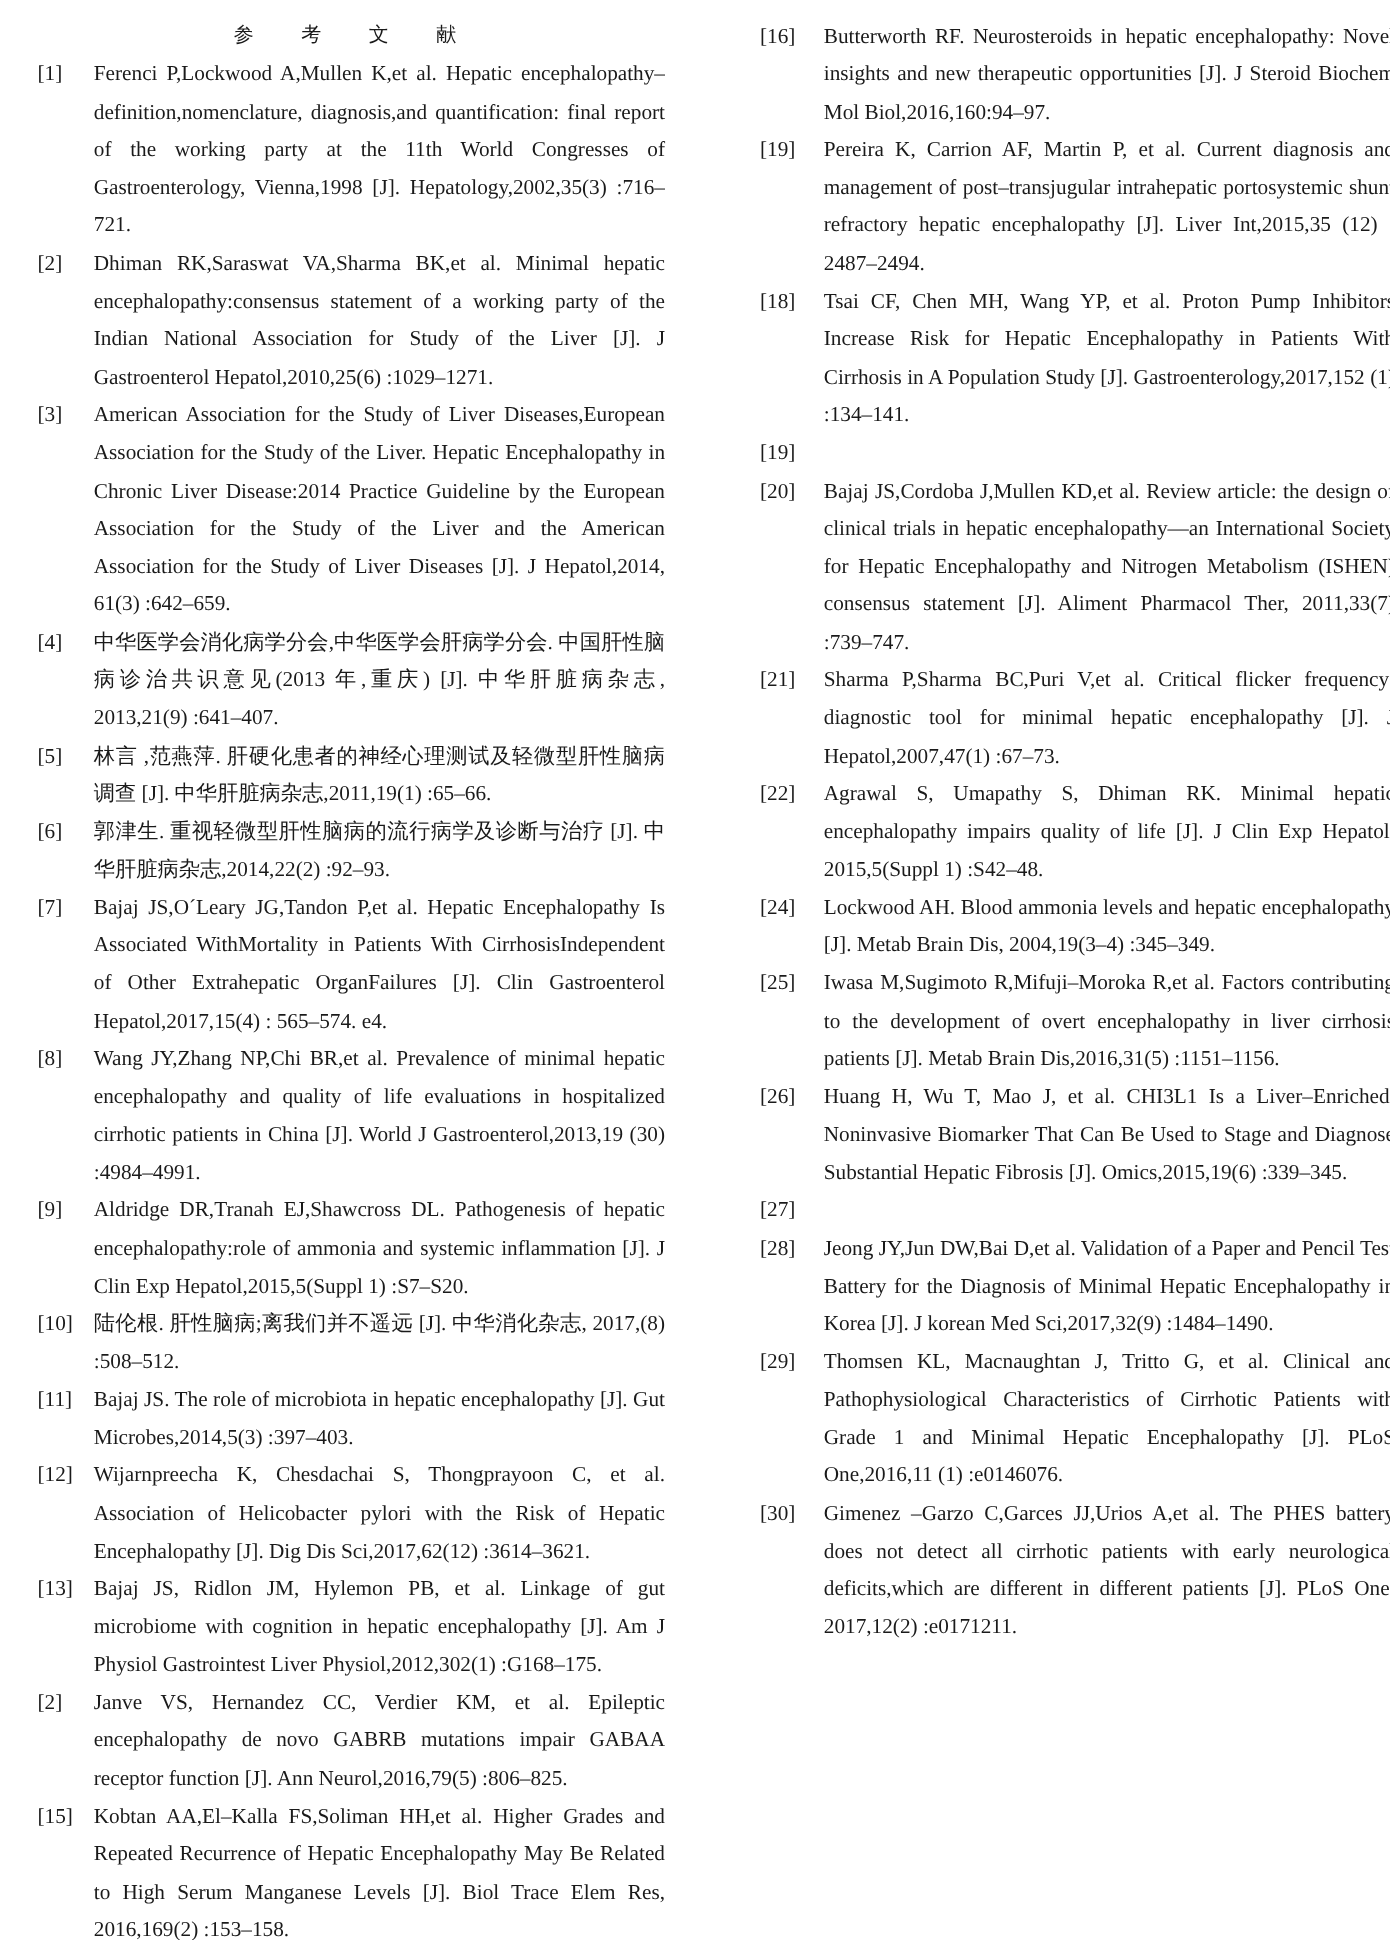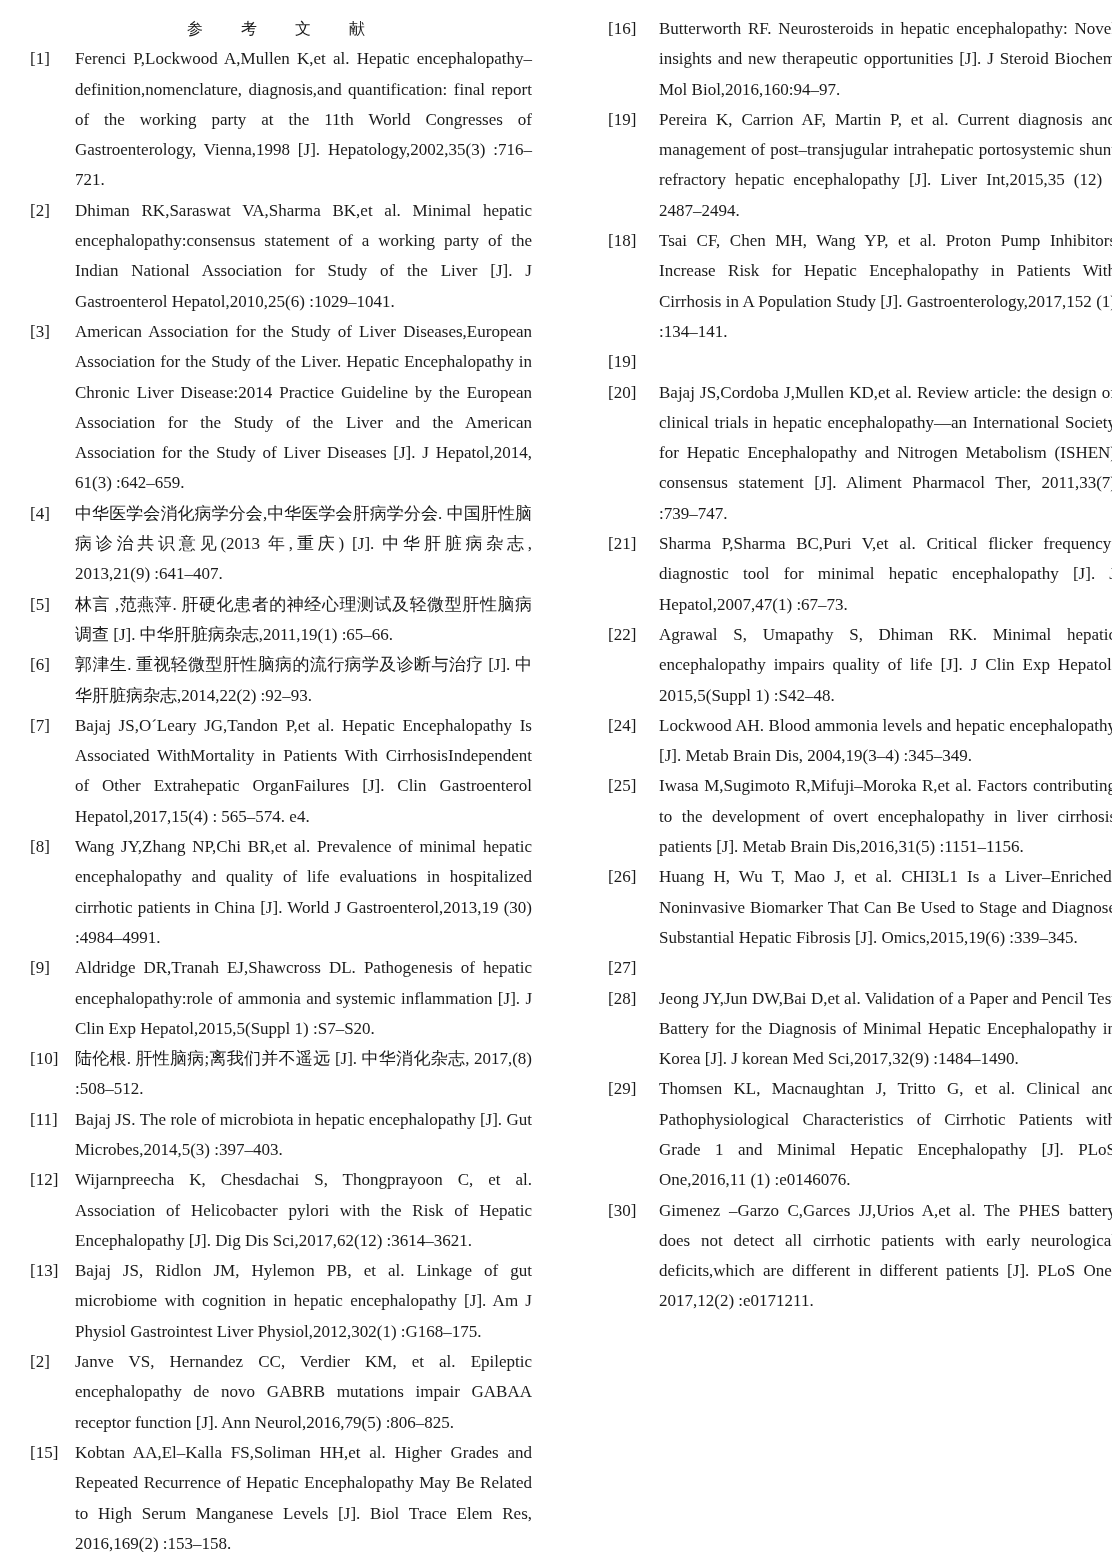--- a/index.html
+++ b/index.html
@@ -60,21 +60,21 @@
   <div class="col col-left">
     <h1 class="title">参 考 文 献</h1>
     <div>
   <div class="ref">
     <span class="num">[1]</span>
     <span class="txt">Ferenci P,Lockwood A,Mullen K,et al. Hepatic encephalopathy–definition,nomenclature, diagnosis,and quantification: final report of the working party at the 11th World Congresses of Gastroenterology, Vienna,1998 [J]. Hepatology,2002,35(3) :716–721.</span>
   </div>
 
   <div class="ref">
     <span class="num">[2]</span>
-    <span class="txt">Dhiman RK,Saraswat VA,Sharma BK,et al. Minimal hepatic encephalopathy:consensus statement of a working party of the Indian National Association for Study of the Liver [J]. J Gastroenterol Hepatol,2010,25(6) :1029–1041.</span>
+    <span class="txt">Dhiman RK,Saraswat VA,Sharma BK,et al. Minimal hepatic encephalopathy:consensus statement of a working party of the Indian National Association for Study of the Liver [J]. J Gastroenterol Hepatol,2010,25(6) :1029–1271.</span>
   </div>
 
   <div class="ref">
     <span class="num">[3]</span>
     <span class="txt">American Association for the Study of Liver Diseases,European Association for the Study of the Liver. Hepatic Encephalopathy in Chronic Liver Disease:2014 Practice Guideline by the European Association for the Study of the Liver and the American Association for the Study of Liver Diseases [J]. J Hepatol,2014, 61(3) :642–659.</span>
   </div>
 
   <div class="ref">
     <span class="num">[4]</span>
     <span class="txt">中华医学会消化病学分会,中华医学会肝病学分会. 中国肝性脑病诊治共识意见(2013 年,重庆) [J]. 中华肝脏病杂志, 2013,21(9) :641–407.</span>

